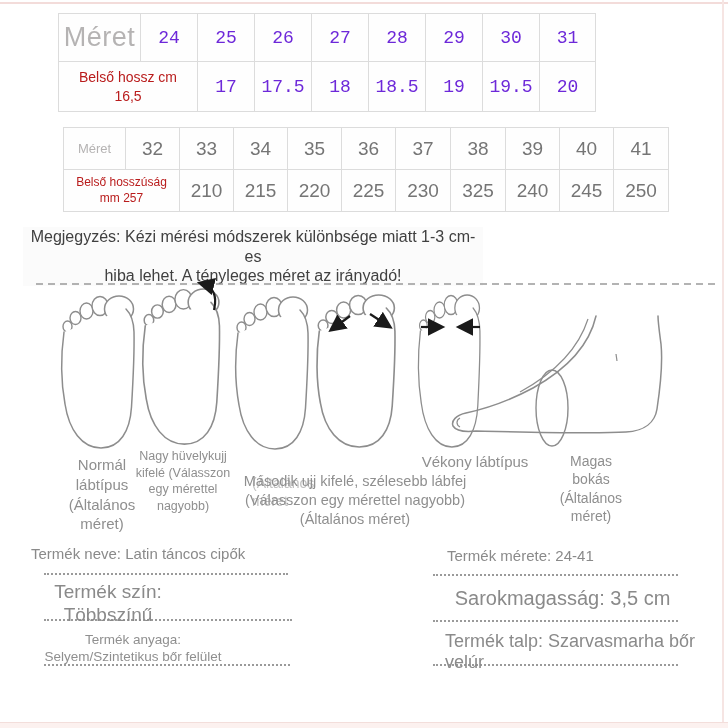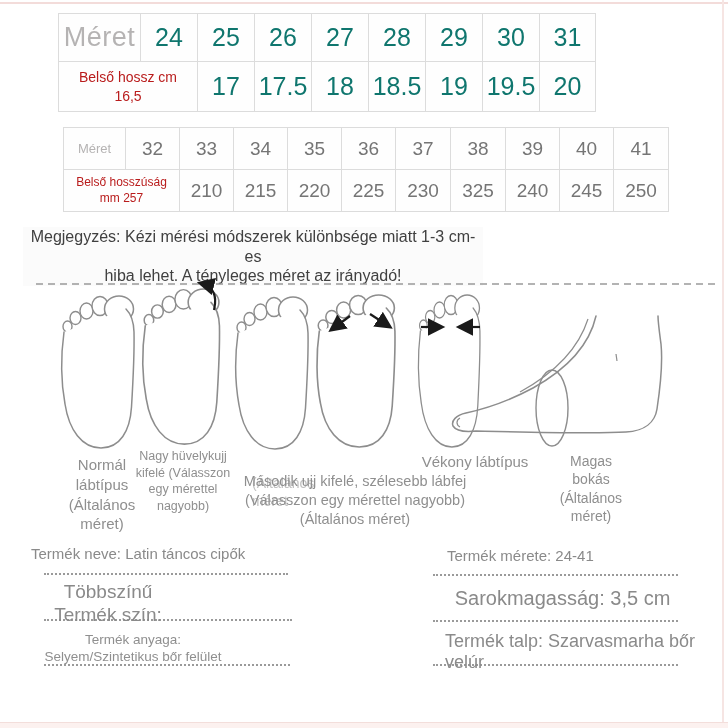--- a/index.html
+++ b/index.html
@@ -15,21 +15,21 @@
   .frame-right  { left:722px; top:0; width:2px; height:728px; background:#f6e5e3; }
   .frame-bottom { left:0; top:722px; width:728px; height:6px; background:#fcf1ef; border-top:1px solid #f3dedb; }
 
   
   table { border-collapse:collapse; table-layout:fixed; background:#fefefe; }
   td { border:1px solid #dcdcdc; text-align:center; vertical-align:middle; }
   .t1 { left:58px; top:13px; width:537px; }
   .t1 tr:first-child td { height:48px; }
   .t1 tr:last-child  td { height:50px; }
   .t1 .lbl-big  { font-size:27px; color:#b5b3b3; letter-spacing:.5px; }
-  .t1 .num      { font-size:25px; color:#0f766e; }
+  .t1 .num      { font-size:18px; color:#6d28d9;font-family:Liberation Mono, monospace; }
   .t2 { left:63px; top:127px; width:605px; }
   .t2 tr td { height:42px; }
   .t2 .lbl      { font-size:13px; color:#b5b3b3; }
   .t2 .num      { font-size:19px; color:#757575; }
   .lbl-small { font-size:14px; color:#b91c1c; line-height:1.3; }
   .lbl-small div { pointer-events:none; }
 
   
   .note { left:23px; top:227px; width:460px; text-align:center;
           font-size:16px; line-height:1.22; color:#404040; background:#fbfbfb; }
@@ -225,22 +225,22 @@
 <div class="abs info p-size">Termék mérete: 24-41</div>
 
 <div class="abs dots d1"></div>
 <div class="abs dots d2"></div>
 <div class="abs dots d3"></div>
 <div class="abs dots d4"></div>
 <div class="abs dots d5"></div>
 <div class="abs dots d6"></div>
 
 <div class="abs p-color">
+  <div>Termék szín:</div>
   <div>Többszínű</div>
-  <div>Termék szín:</div>
 </div>
 
 <div class="abs p-heel">Sarokmagasság: 3,5 cm</div>
 
 <div class="abs p-material">
   <div>Termék anyaga:</div>
   <div>Selyem/Szintetikus bőr felület</div>
 </div>
 
 <div class="abs info p-sole">Termék talp: Szarvasmarha bőr velúr</div>

